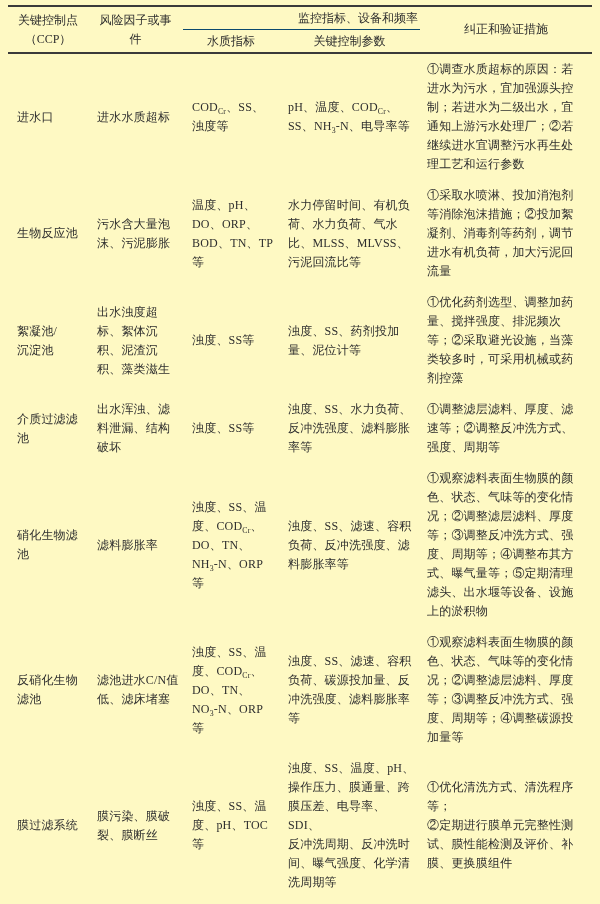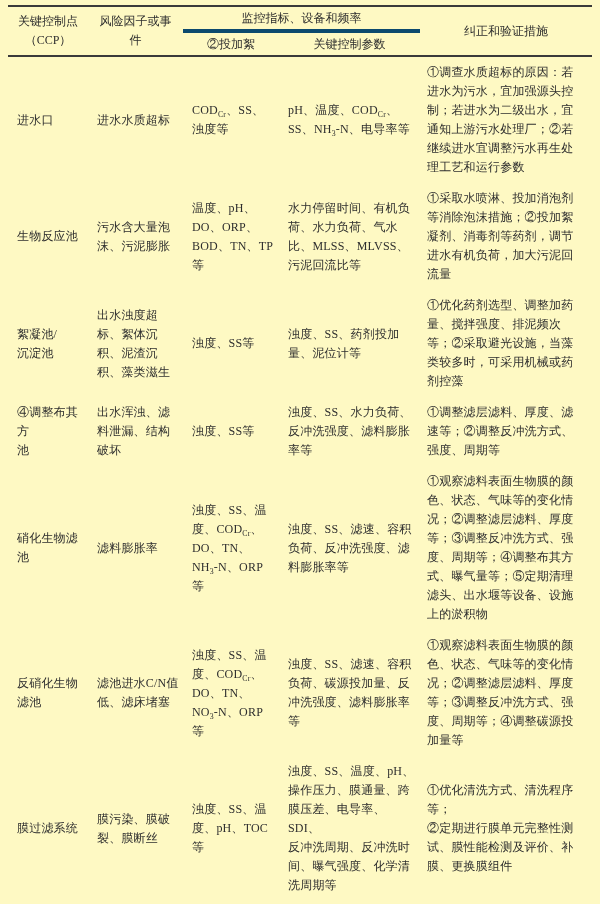--- a/index.html
+++ b/index.html
@@ -22,21 +22,21 @@
     line-height: 19px;
   }
   thead { border-bottom: 2px solid #3a3a3a; }
   th {
     font-weight: normal;
     text-align: center;
     vertical-align: middle;
     padding: 1px 2px;
     white-space: pre-line;
   }
-  th.group-header { border-bottom: 4px solid #0c4a6e; height: 20px; }
+  th.group-header { border-bottom: 1px solid #0c4a6e; height: 20px; text-align: right; }
   thead tr.sub-row th { height: 20px; }
   td {
     vertical-align: middle;
     text-align: left;
     padding: 6px 3px 6px 9px;
     white-space: pre-line;
     letter-spacing: 0.2px;
   }
   td.col-actions { padding-left: 7px; }
   sub { font-size: 0.65em; line-height: 0; }
@@ -61,21 +61,21 @@
     <thead>
       <tr>
         <th rowspan="2">关键控制点
 （CCP）</th>
         <th rowspan="2">风险因子或事
 件</th>
         <th colspan="2" class="group-header">监控指标、设备和频率</th>
         <th rowspan="2">纠正和验证措施</th>
       </tr>
       <tr class="sub-row">
-        <th>②投加絮</th>
+        <th>水质指标</th>
         <th>关键控制参数</th>
       </tr>
     </thead>
     <tbody>
       <tr>
         <td class="col-ccp">进水口</td>
         <td class="col-risk">进水水质超标</td>
         <td class="col-wq">COD<sub>Cr</sub>、SS、<br>浊度等</td>
         <td class="col-params">pH、温度、COD<sub>Cr</sub>、<br>SS、NH<sub>3</sub>-N、电导率等</td>
         <td class="col-actions">①调查水质超标的原因：若
@@ -113,21 +113,21 @@
         <td class="col-wq">浊度、SS等</td>
         <td class="col-params">浊度、SS、药剂投加
 量、泥位计等</td>
         <td class="col-actions">①优化药剂选型、调整加药
 量、搅拌强度、排泥频次
 等；②采取避光设施，当藻
 类较多时，可采用机械或药
 剂控藻</td>
       </tr>
       <tr>
-        <td class="col-ccp">④调整布其方
+        <td class="col-ccp">介质过滤滤
 池</td>
         <td class="col-risk">出水浑浊、滤
 料泄漏、结构
 破坏</td>
         <td class="col-wq">浊度、SS等</td>
         <td class="col-params">浊度、SS、水力负荷、
 反冲洗强度、滤料膨胀
 率等</td>
         <td class="col-actions">①调整滤层滤料、厚度、滤
 速等；②调整反冲洗方式、

